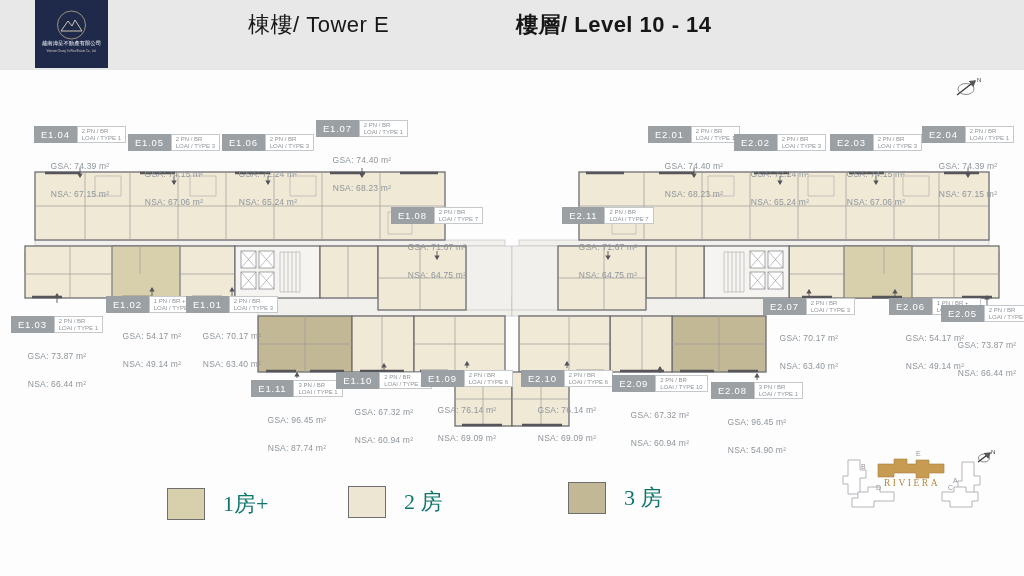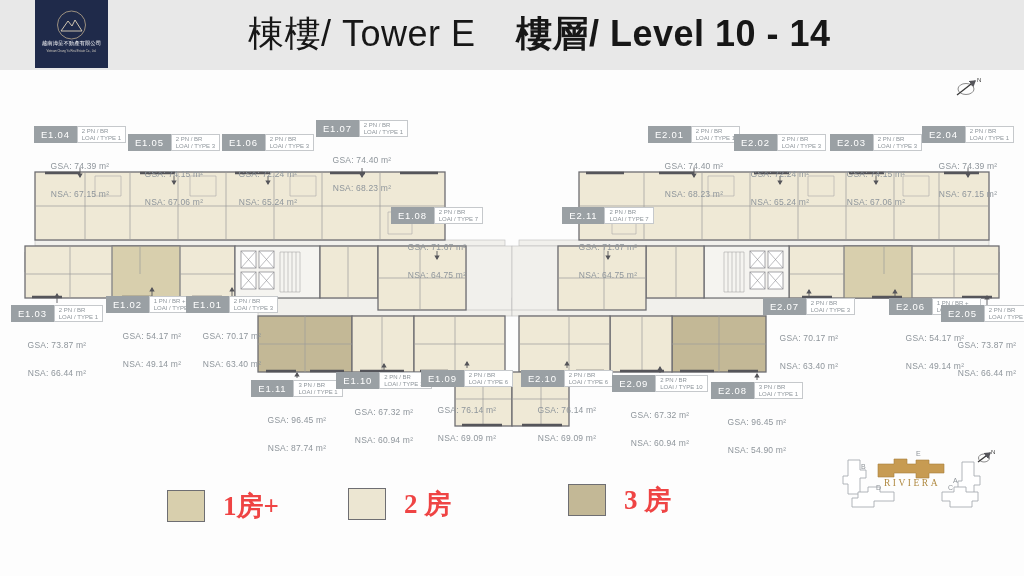--- a/index.html
+++ b/index.html
@@ -1,21 +1,21 @@
 <!DOCTYPE html>
 <html><head>
 <meta charset="utf-8">
 <style>
   html,body{margin:0;padding:0;background:#fff;}
   .stage{position:relative;width:1024px;height:576px;background:#fdfdfd;overflow:hidden;
          font-family:"Liberation Sans",sans-serif;}
   
   .header-band{position:absolute;left:0;top:0;width:1024px;height:70px;background:#e8e8e8;}
   .logo{position:absolute;left:35px;top:0;width:73px;height:68px;}
-  .title{position:absolute;top:10px;font-size:36px;color:#171717;letter-spacing:.5px;white-space:nowrap;text-align:right;}
+  .title{position:absolute;top:10px;font-size:22px;color:#171717;letter-spacing:.5px;white-space:nowrap;text-align:right;}
   .t1{left:248px;} .t2{left:516px;font-weight:bold;}
   
   .plan{position:absolute;left:0;top:0;}
   .unit2{fill:#efe9d6;stroke:#6e6e72;stroke-width:1.3;}
   .unit1{fill:#d8cfad;stroke:#6e6e72;stroke-width:1;}
   .unit3{fill:#c3b896;stroke:#6e6e72;stroke-width:1.3;}
   .core{fill:#f5f4f0;stroke:#6e6e72;stroke-width:1.2;}
   .cor{fill:#f1f0ec;stroke:#bcbcbc;stroke-width:.6;}
   .inner{stroke:#9b9b9b;stroke-width:.7;fill:none;}
   .inner2{stroke:#a8a8a8;stroke-width:.6;fill:none;}
@@ -35,21 +35,21 @@
   .ulr{display:flex;justify-content:center;align-items:stretch;}
   .uid{background:#9aa0a4;color:#fff;font-size:9.5px;letter-spacing:.8px;display:flex;align-items:center;
        padding:0 7px;height:17px;}
   .utp{background:#fff;border:1px solid #c6c9cc;font-size:6px;line-height:7px;text-align:left;padding:1px 4px;
        display:flex;flex-direction:column;justify-content:center;height:17px;box-sizing:border-box;}
   .utp i{font-style:normal;white-space:nowrap;}
   .uar{font-size:8.5px;margin-top:18px;letter-spacing:.2px;white-space:nowrap;}
   
   .legend-item{position:absolute;display:flex;align-items:center;gap:18px;}
   .sw{width:38px;height:32px;border:1.6px solid #6e6e72;display:inline-block;box-sizing:border-box;}
-  .lg-label{font-size:27px;color:#ef4444;font-family:"Liberation Serif",serif;white-space:nowrap;font-weight:bold;}
+  .lg-label{font-size:22px;color:#0f766e;font-family:"Liberation Serif",serif;white-space:nowrap;}
 </style>
 </head>
 <body>
 
 <div class="stage">
 
   <div class="header-band"></div>
 
   <div class="logo">
     <svg width="73" height="68" viewBox="0 0 73 68">
@@ -268,21 +268,21 @@
     <div class="ulr">
         <span class="uid">E2.04</span>
         <span class="utp">
           <i>2 PN / BR</i>
           <i>LOAI / TYPE 1</i>
         </span>
       </div>
     <div class="uar">GSA: 74.39 m²</div>
     <div class="uar">NSA: 67.15 m²</div>
   </div>
-  <div class="ul" style="left:5px;top:305px">
+  <div class="ul" style="left:5px;top:316px">
     <div class="ulr">
         <span class="uid">E1.03</span>
         <span class="utp">
           <i>2 PN / BR</i>
           <i>LOAI / TYPE 1</i>
         </span>
       </div>
     <div class="uar">GSA: 73.87 m²</div>
     <div class="uar">NSA: 66.44 m²</div>
   </div>

